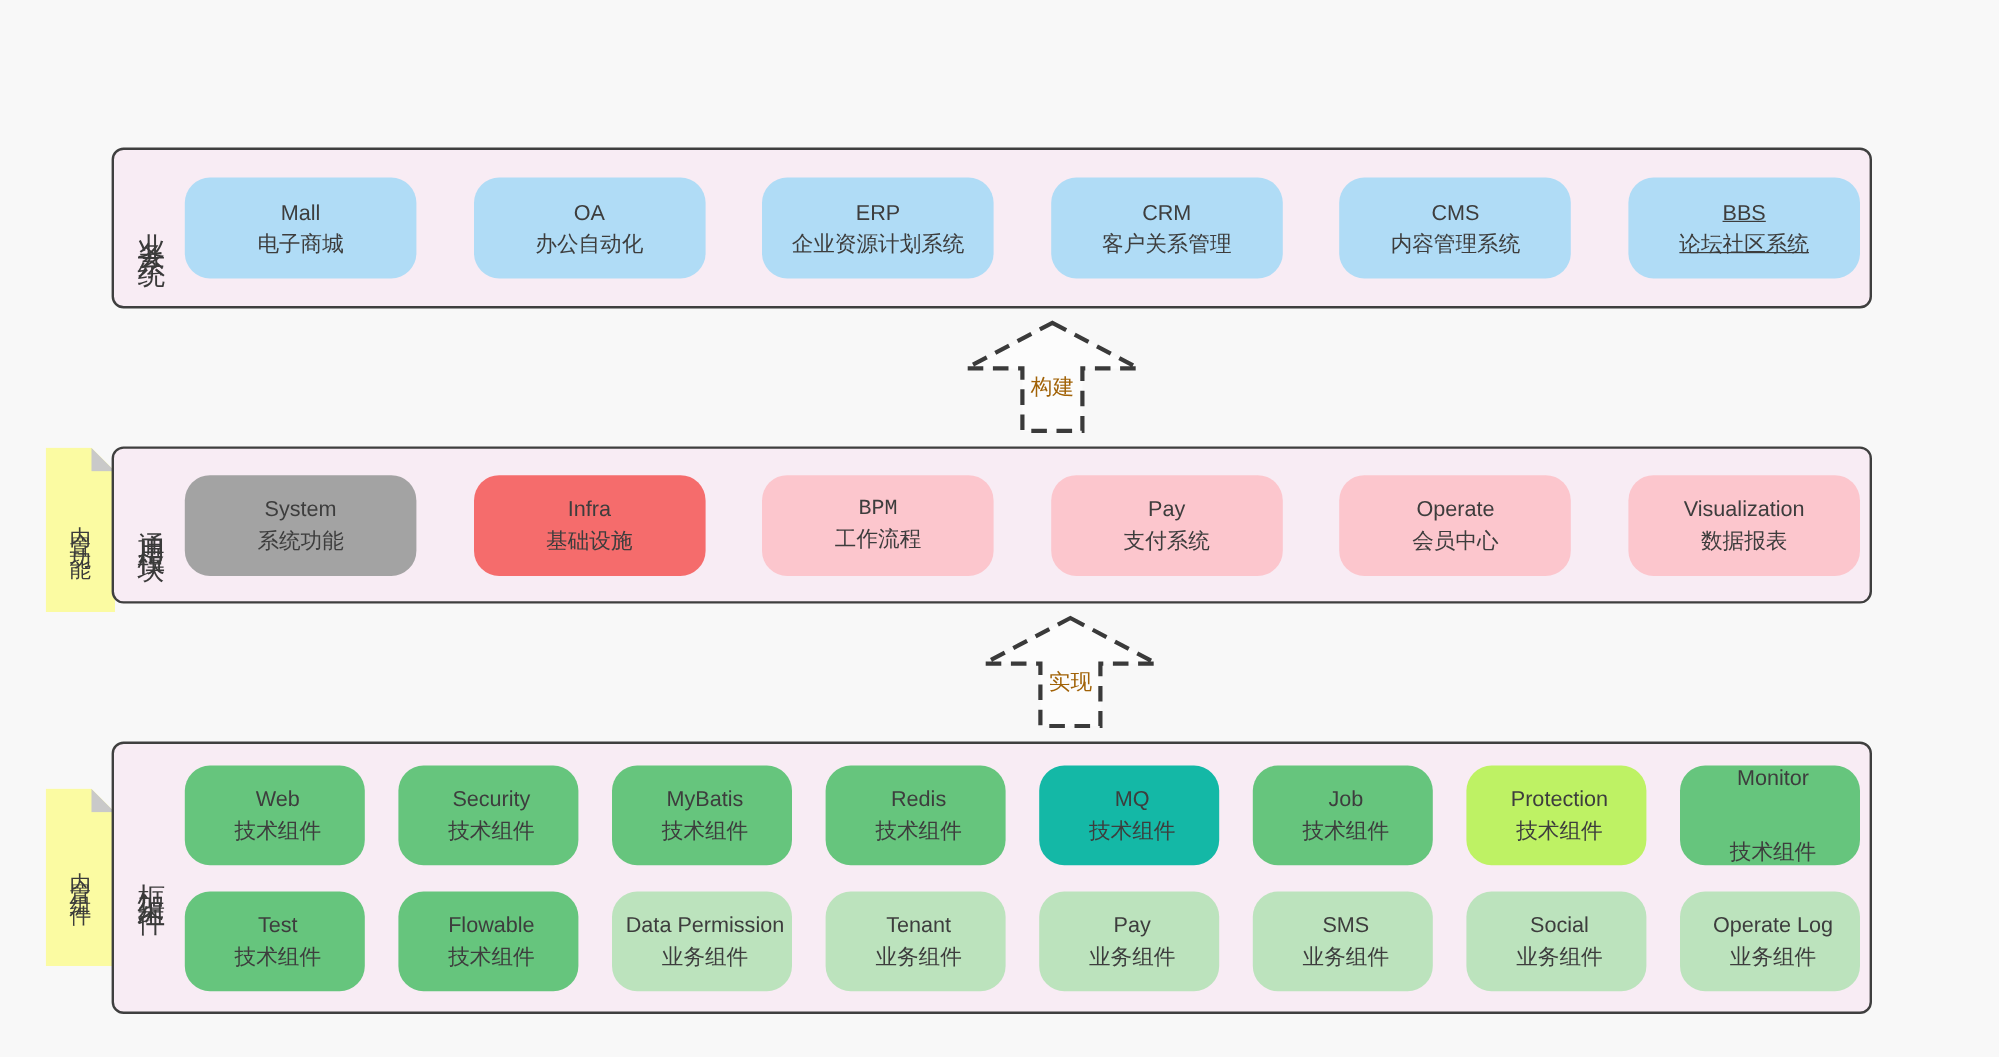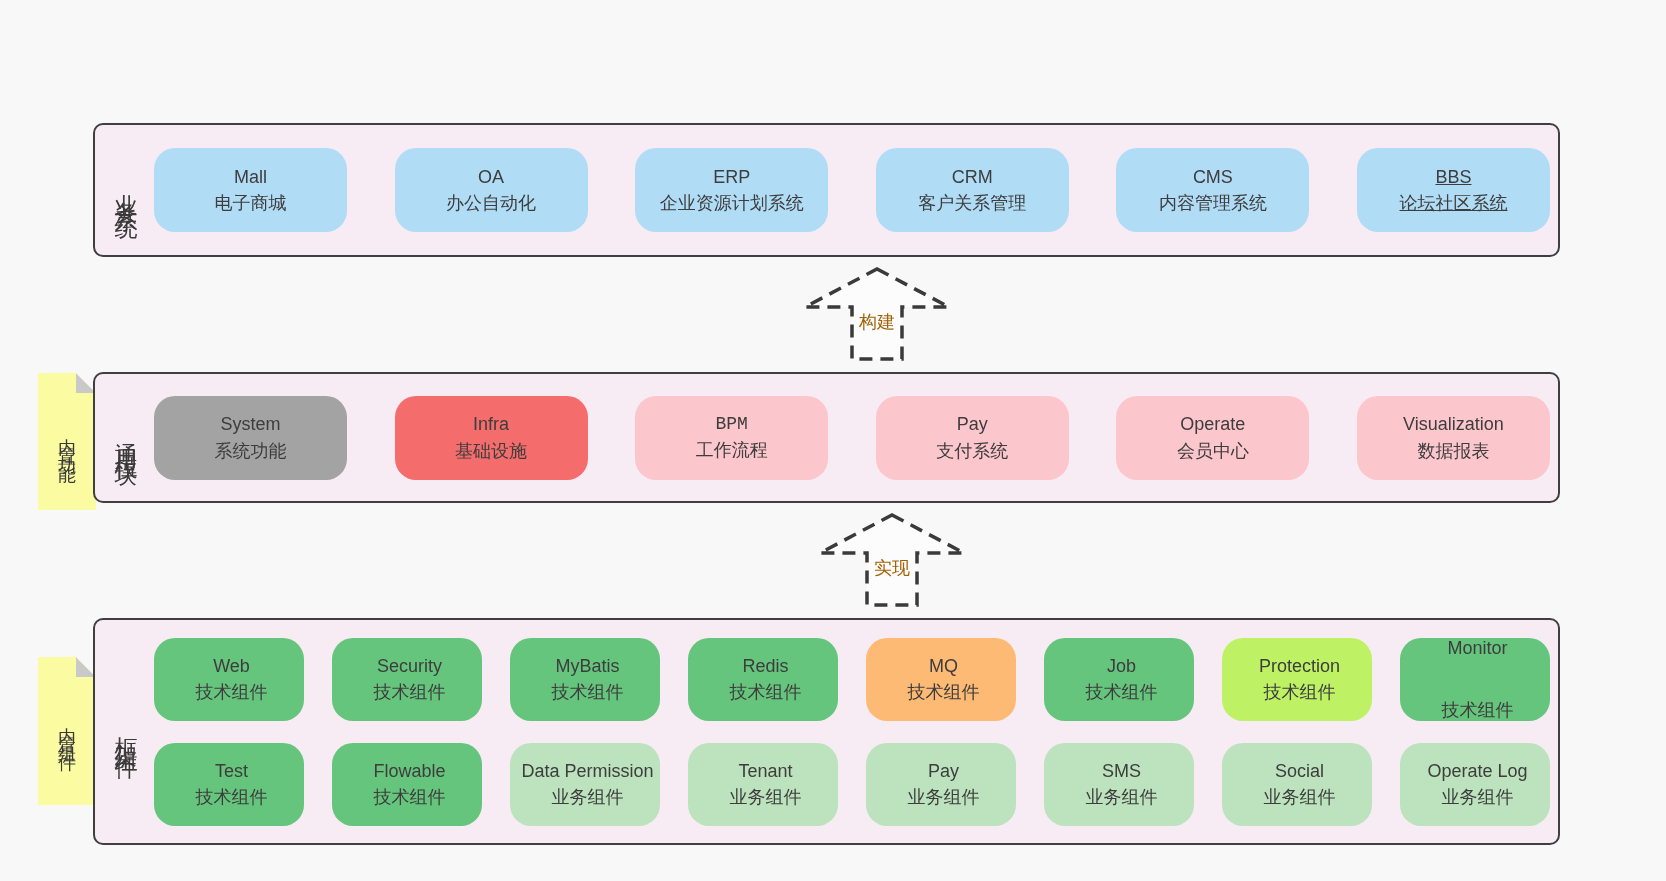--- a/index.html
+++ b/index.html
@@ -186,21 +186,21 @@
             <div>技术组件</div>
           </div>
           <div class="box" style="background: rgb(102, 197, 125);">
             <div>MyBatis</div>
             <div>技术组件</div>
           </div>
           <div class="box" style="background: rgb(102, 197, 125);">
             <div>Redis</div>
             <div>技术组件</div>
           </div>
-          <div class="box" style="background: #fdba74;">
+          <div class="box" style="background: #14b8a6;">
             <div>MQ</div>
             <div>技术组件</div>
           </div>
           <div class="box" style="background: rgb(102, 197, 125);">
             <div>Job</div>
             <div>技术组件</div>
           </div>
           <div class="box" style="background: #bef264;">
             <div>Protection</div>
             <div>技术组件</div>

